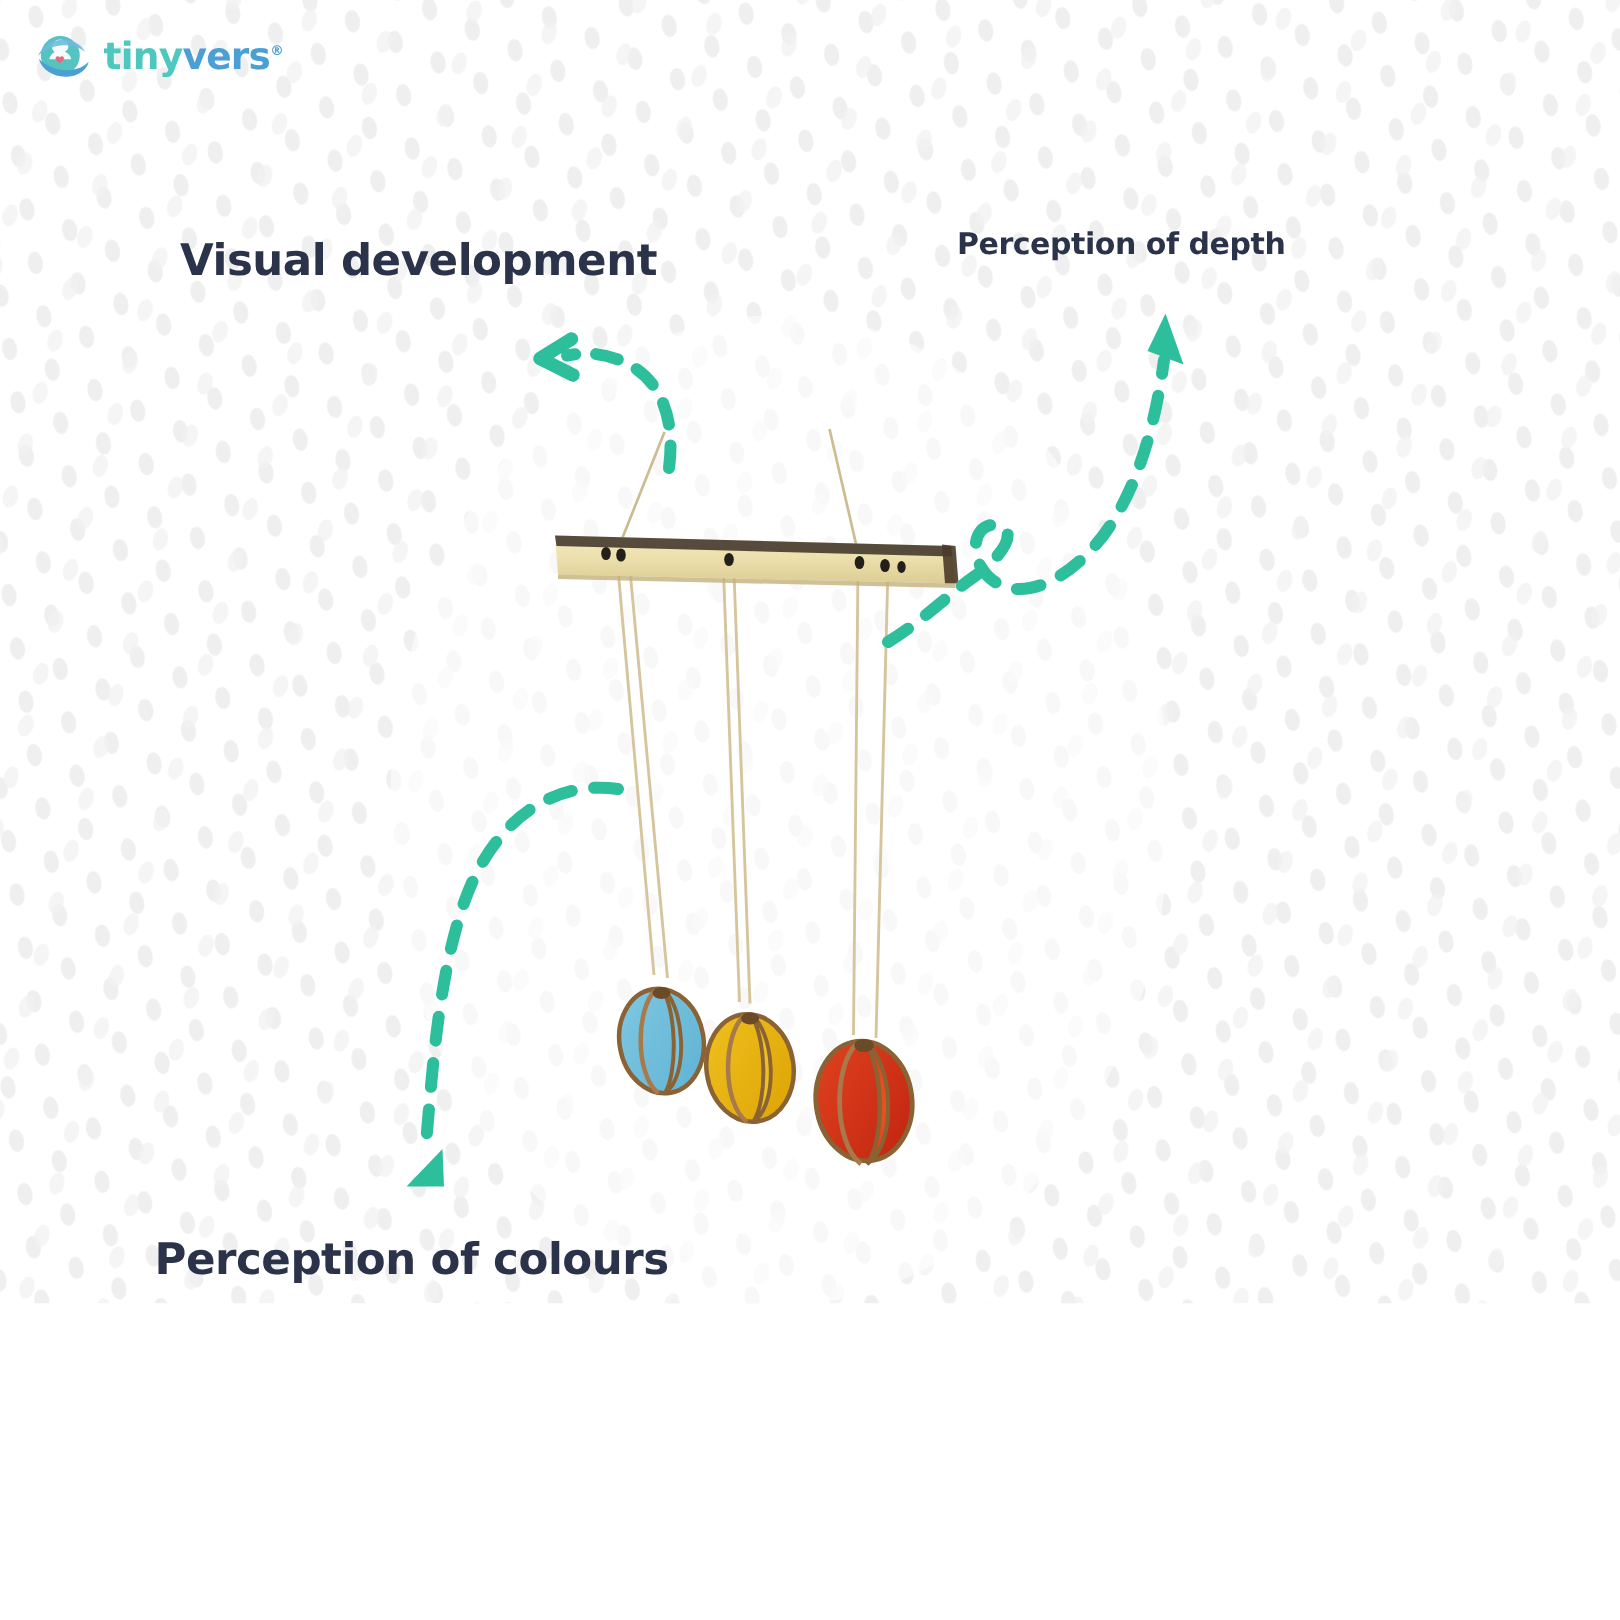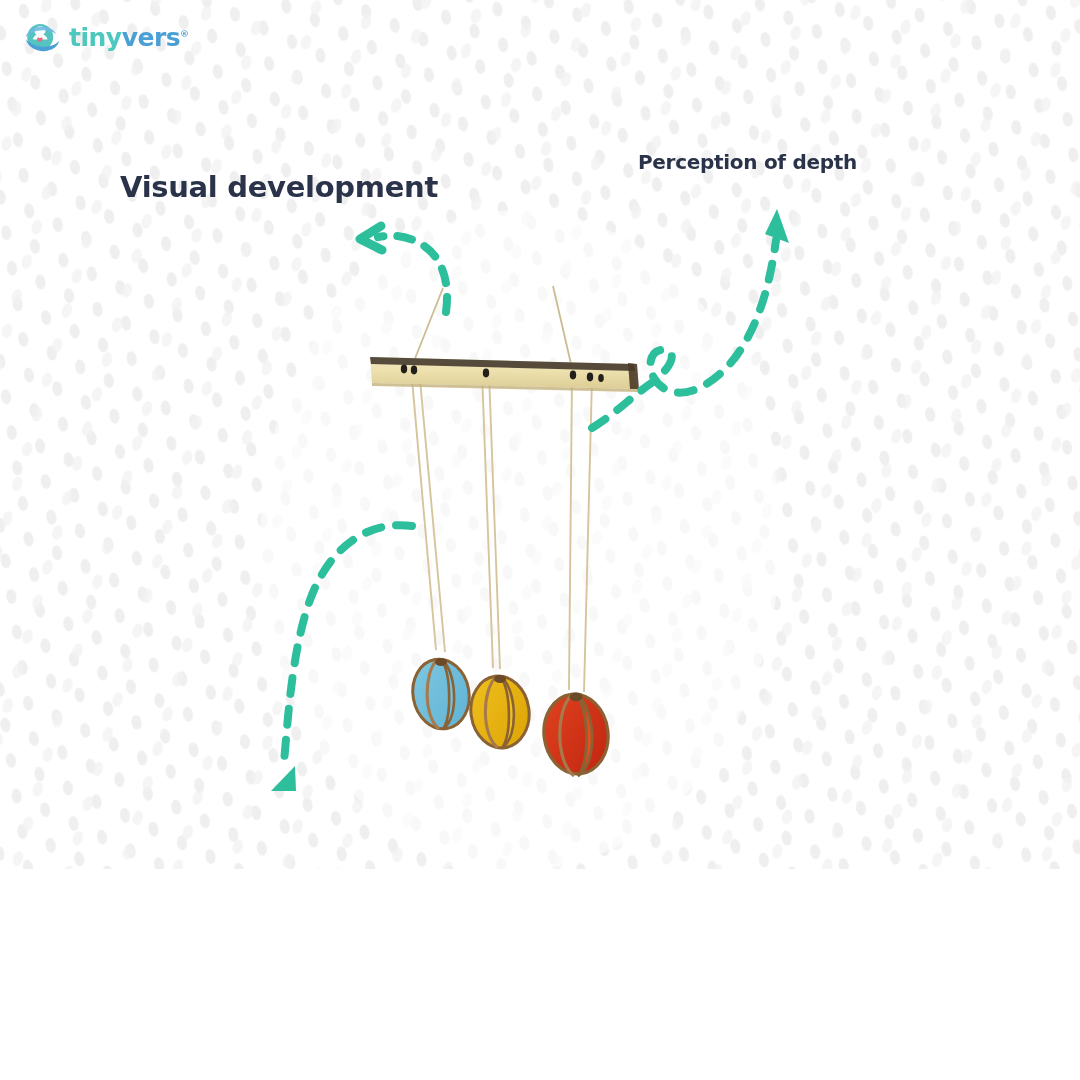--- a/index.html
+++ b/index.html
@@ -64,21 +64,21 @@
     position: absolute;
     color: #2a3349;
     font-family: "DejaVu Sans", sans-serif;
     font-weight: 700;
     letter-spacing: -0.3px;
     white-space: nowrap;
     z-index: 5;
   }
   #label-visual-development {
     left: 120px;
-    top: 170px;
+    top: 156px;
     font-size: 29px;
   }
   #label-perception-depth {
     left: 638px;
     top: 150px;
     font-size: 20px;
   }
   #label-perception-colours {
     left: 103px;
     top: 822px;
@@ -242,14 +242,15 @@
     <g>
       <path d="M412 526 C 370 520 330 545 310 600 C 292 650 288 718 284 762" fill="none" stroke="#2dbe9c" stroke-width="8" stroke-linecap="round" stroke-dasharray="16 15"></path>
       <path d="M271 791 L295 766 L296 791 Z" fill="#2dbe9c"></path>
     </g>
   </svg>
 
   <div class="label" id="label-visual-development">Visual development</div>
 
   <div class="label" id="label-perception-depth">Perception of depth</div>
 
+  <div class="label" id="label-perception-colours">Perception of colours</div>
 
 </div>
 
 </body></html>

